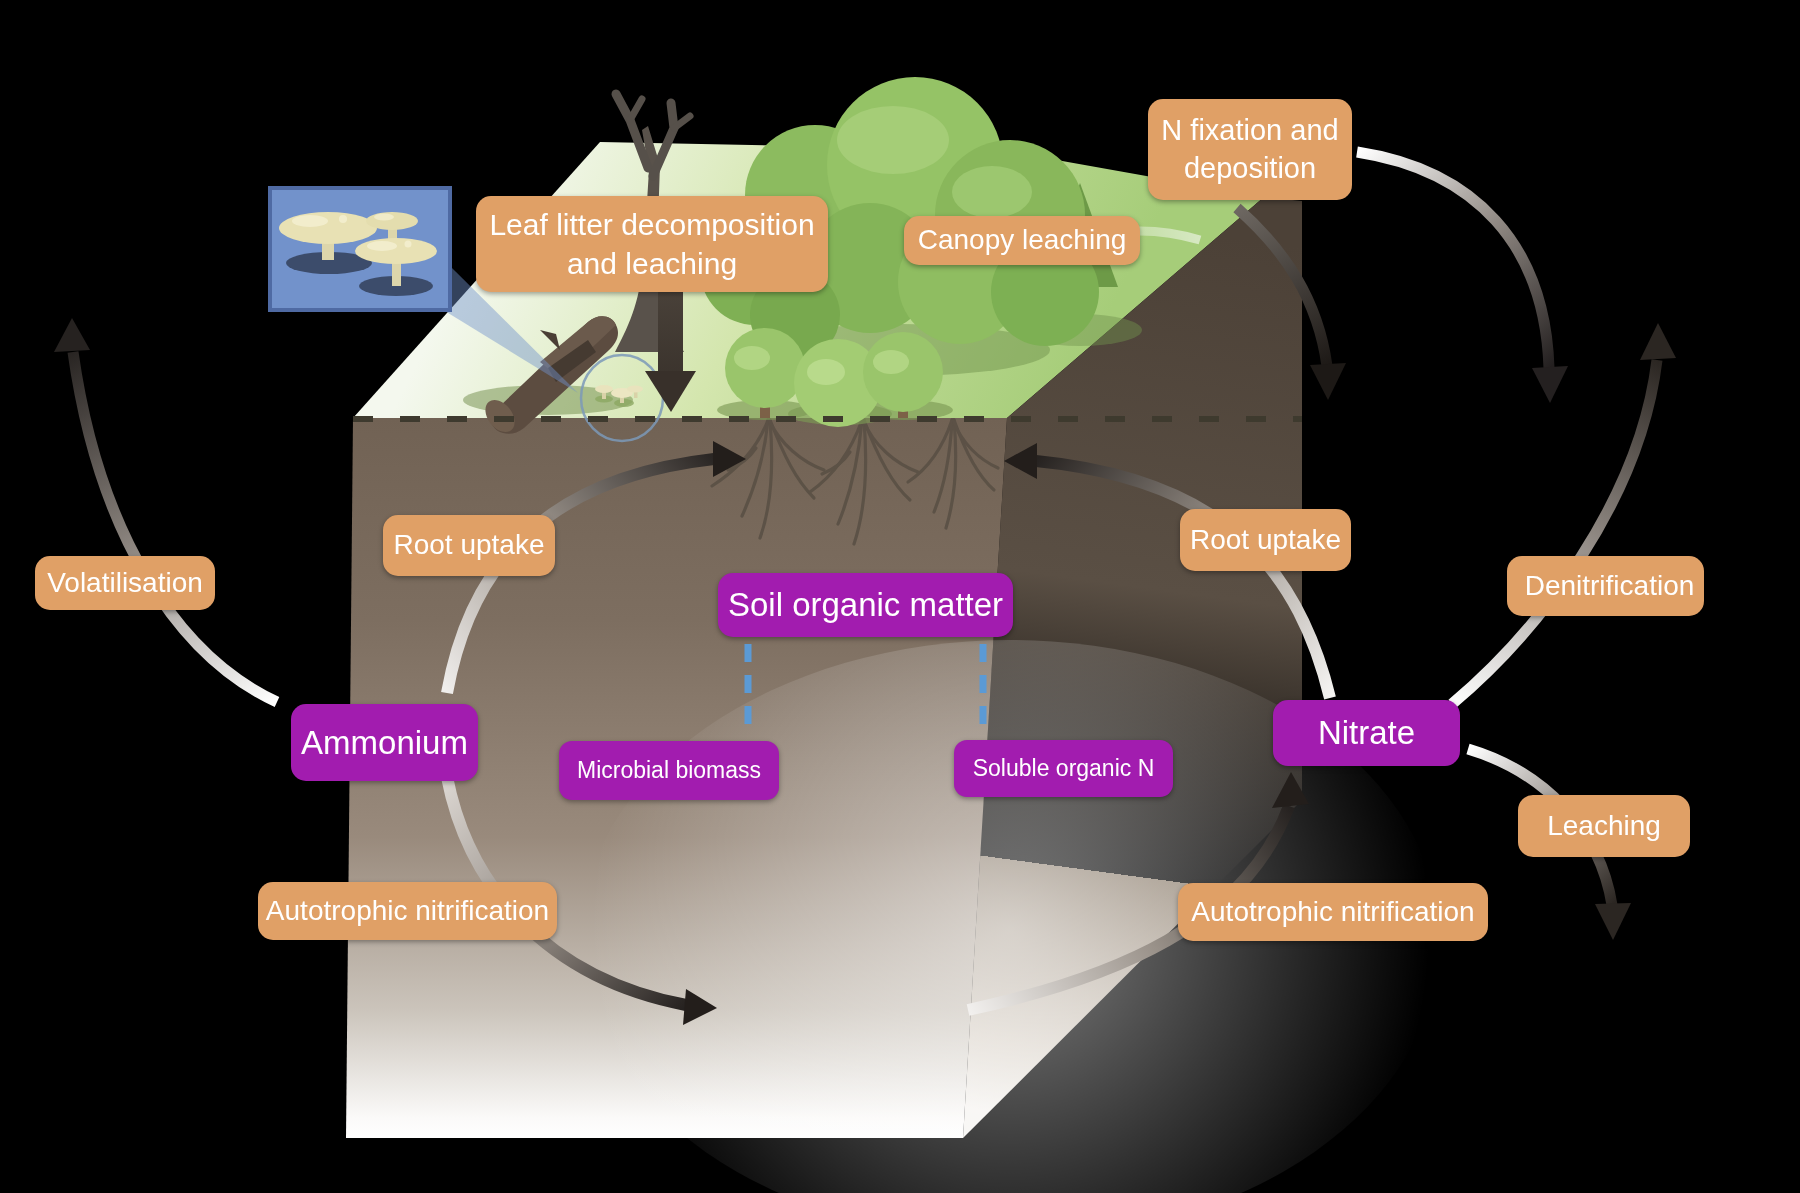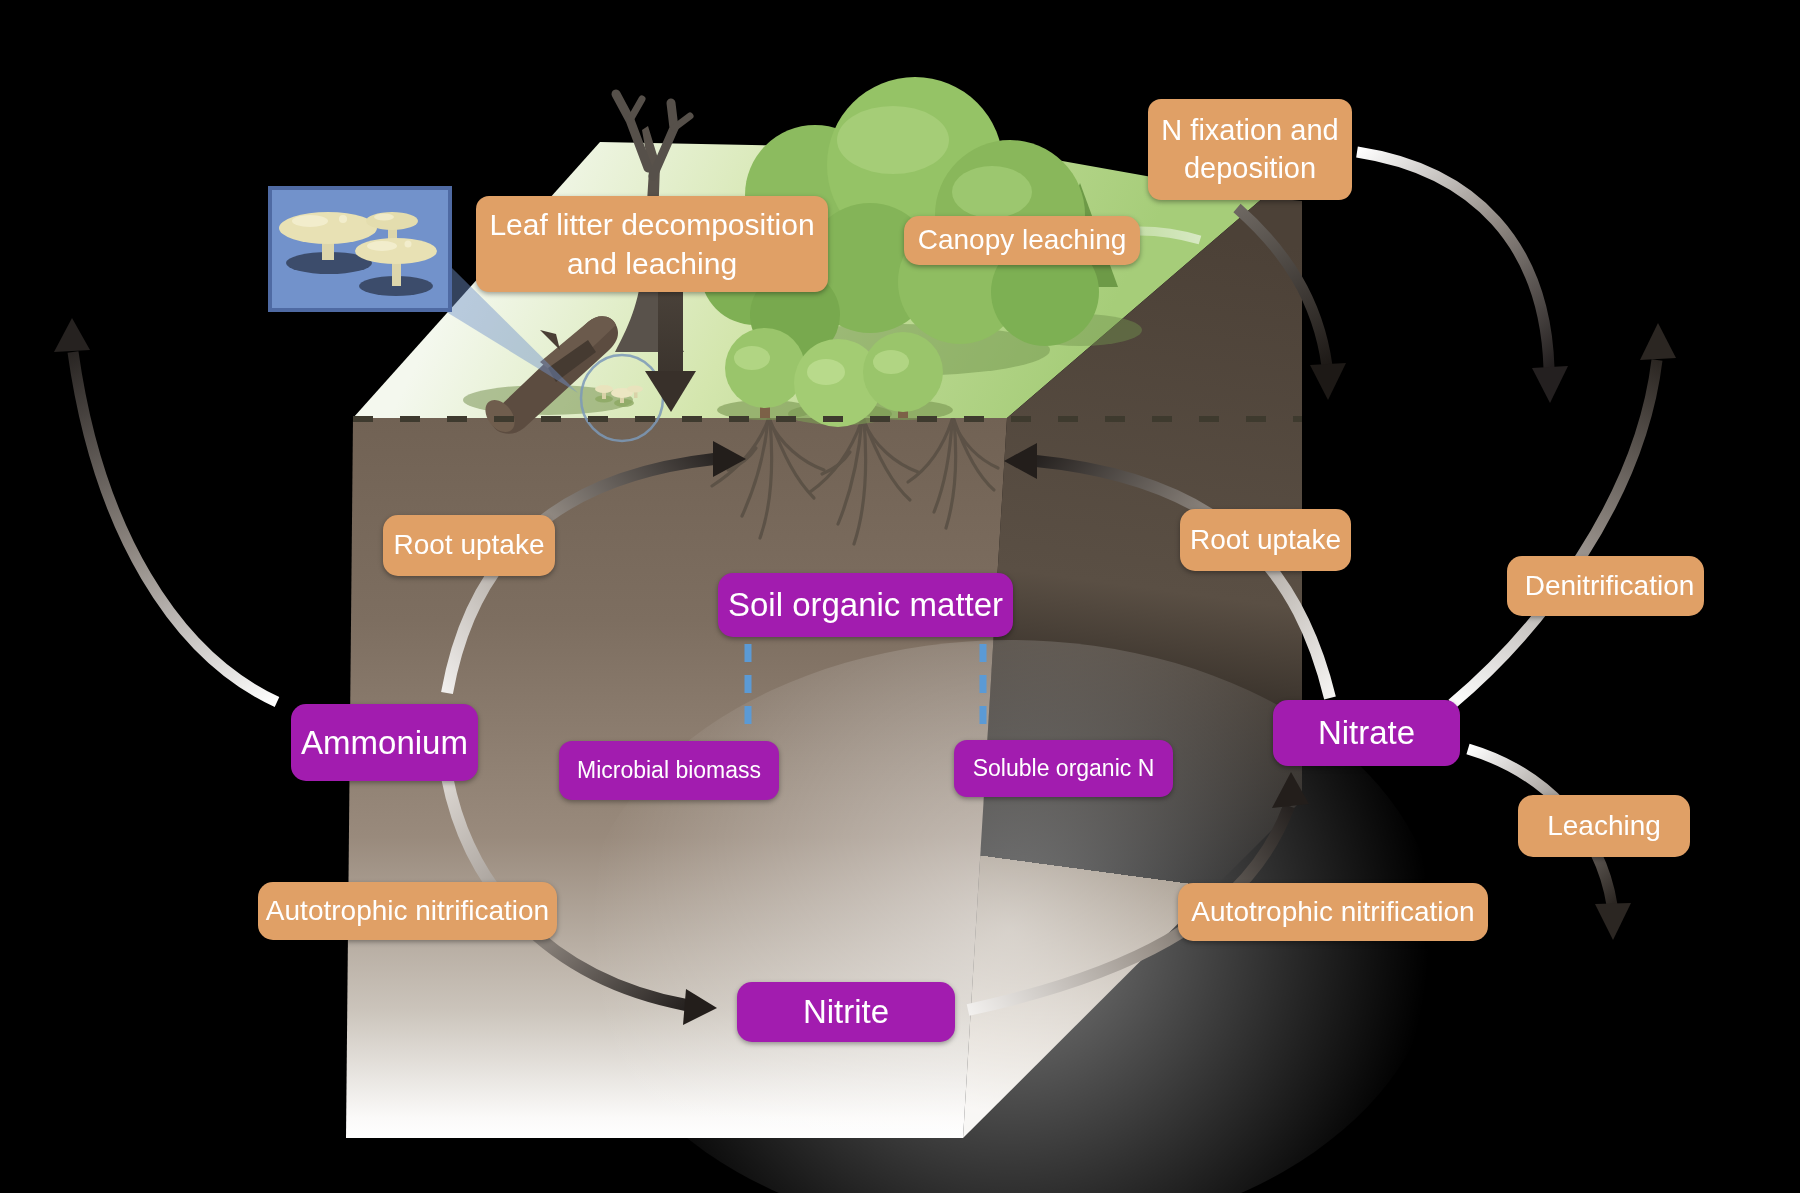--- a/index.html
+++ b/index.html
@@ -10,21 +10,21 @@
   .scene{position:absolute;left:0;top:0;}
   .lbl{
     position:absolute;display:flex;align-items:center;justify-content:center;
     text-align:center;color:#ffffff;white-space:pre-line;
     border-radius:15px;box-shadow:0 2px 5px rgba(0,0,0,0.35);
     line-height:1.15;
   }
   .proc{background:#E0A066;font-size:28px;}
   .pool{background:#a21caf;font-size:33px;}
   .pool.small{font-size:23px;border-radius:13px;}
-  .proc.twoline{font-size:29px;line-height:1.3;border-radius:13px;}
+  .proc.twoline{font-size:29px;line-height:1.3;}
 </style>
 </head>
 <body>
 
 <div class="stage">
 
   <svg class="scene" width="1800" height="1193" viewBox="0 0 1800 1193">
     <defs>
       <linearGradient id="gGrass" gradientUnits="userSpaceOnUse" x1="520" y1="160" x2="1050" y2="430">
         <stop offset="0" stop-color="#f4f8ee"></stop>
@@ -235,20 +235,21 @@
       <rect x="388" y="226" width="9" height="18" fill="#ddd6ab"></rect>
       <ellipse cx="392" cy="221" rx="26" ry="9" fill="#e4ddae"></ellipse>
       <ellipse cx="384" cy="217" rx="10" ry="3.5" fill="#f0ebc8"></ellipse>
       <rect x="392" y="260" width="9" height="26" fill="#ddd6ab"></rect>
       <ellipse cx="396" cy="251" rx="41" ry="13" fill="#e8e1b4"></ellipse>
       <ellipse cx="382" cy="246" rx="15" ry="5" fill="#f2edcc"></ellipse>
       <circle cx="408" cy="244" r="3.5" fill="#f2edcc"></circle>
     </g>
   </svg>
 
+  <div class="lbl proc" style="left:35px;top:556px;width:180px;height:54px;">Volatilisation</div>
 
   <div class="lbl proc twoline" style="left:476px;top:196px;width:352px;height:96px;font-size:30px;">Leaf litter decomposition
 and leaching</div>
 
   <div class="lbl proc" style="left:876px;top:216px;width:236px;height:49px;margin-left:28px;">Canopy leaching</div>
 
   <div class="lbl proc twoline" style="left:1148px;top:99px;width:204px;height:101px;">N fixation and
 deposition</div>
 
   <div class="lbl proc" style="left:383px;top:515px;width:172px;height:61px;">Root uptake</div>
@@ -266,20 +267,19 @@
   <div class="lbl pool" style="left:718px;top:573px;width:295px;height:64px;">Soil organic matter</div>
 
   <div class="lbl pool" style="left:291px;top:704px;width:187px;height:77px;">Ammonium</div>
 
   <div class="lbl pool small" style="left:559px;top:741px;width:220px;height:59px;">Microbial biomass</div>
 
   <div class="lbl pool small" style="left:954px;top:740px;width:219px;height:57px;">Soluble organic N</div>
 
   <div class="lbl pool" style="left:1273px;top:700px;width:187px;height:66px;">Nitrate</div>
 
-  <div class="lbl pool" style="left:737px;top:982px;width:218px;height:60px;">Nitrite</div>
 
   <svg class="scene" width="1800" height="1193" viewBox="0 0 1800 1193" style="pointer-events:none;">
     <line x1="748" y1="644" x2="748" y2="736" stroke="#5B9AD5" stroke-width="7" stroke-dasharray="18 13"></line>
     <line x1="983" y1="644" x2="983" y2="735" stroke="#5B9AD5" stroke-width="7" stroke-dasharray="18 13"></line>
   </svg>
 
 </div>
 
 </body></html>

